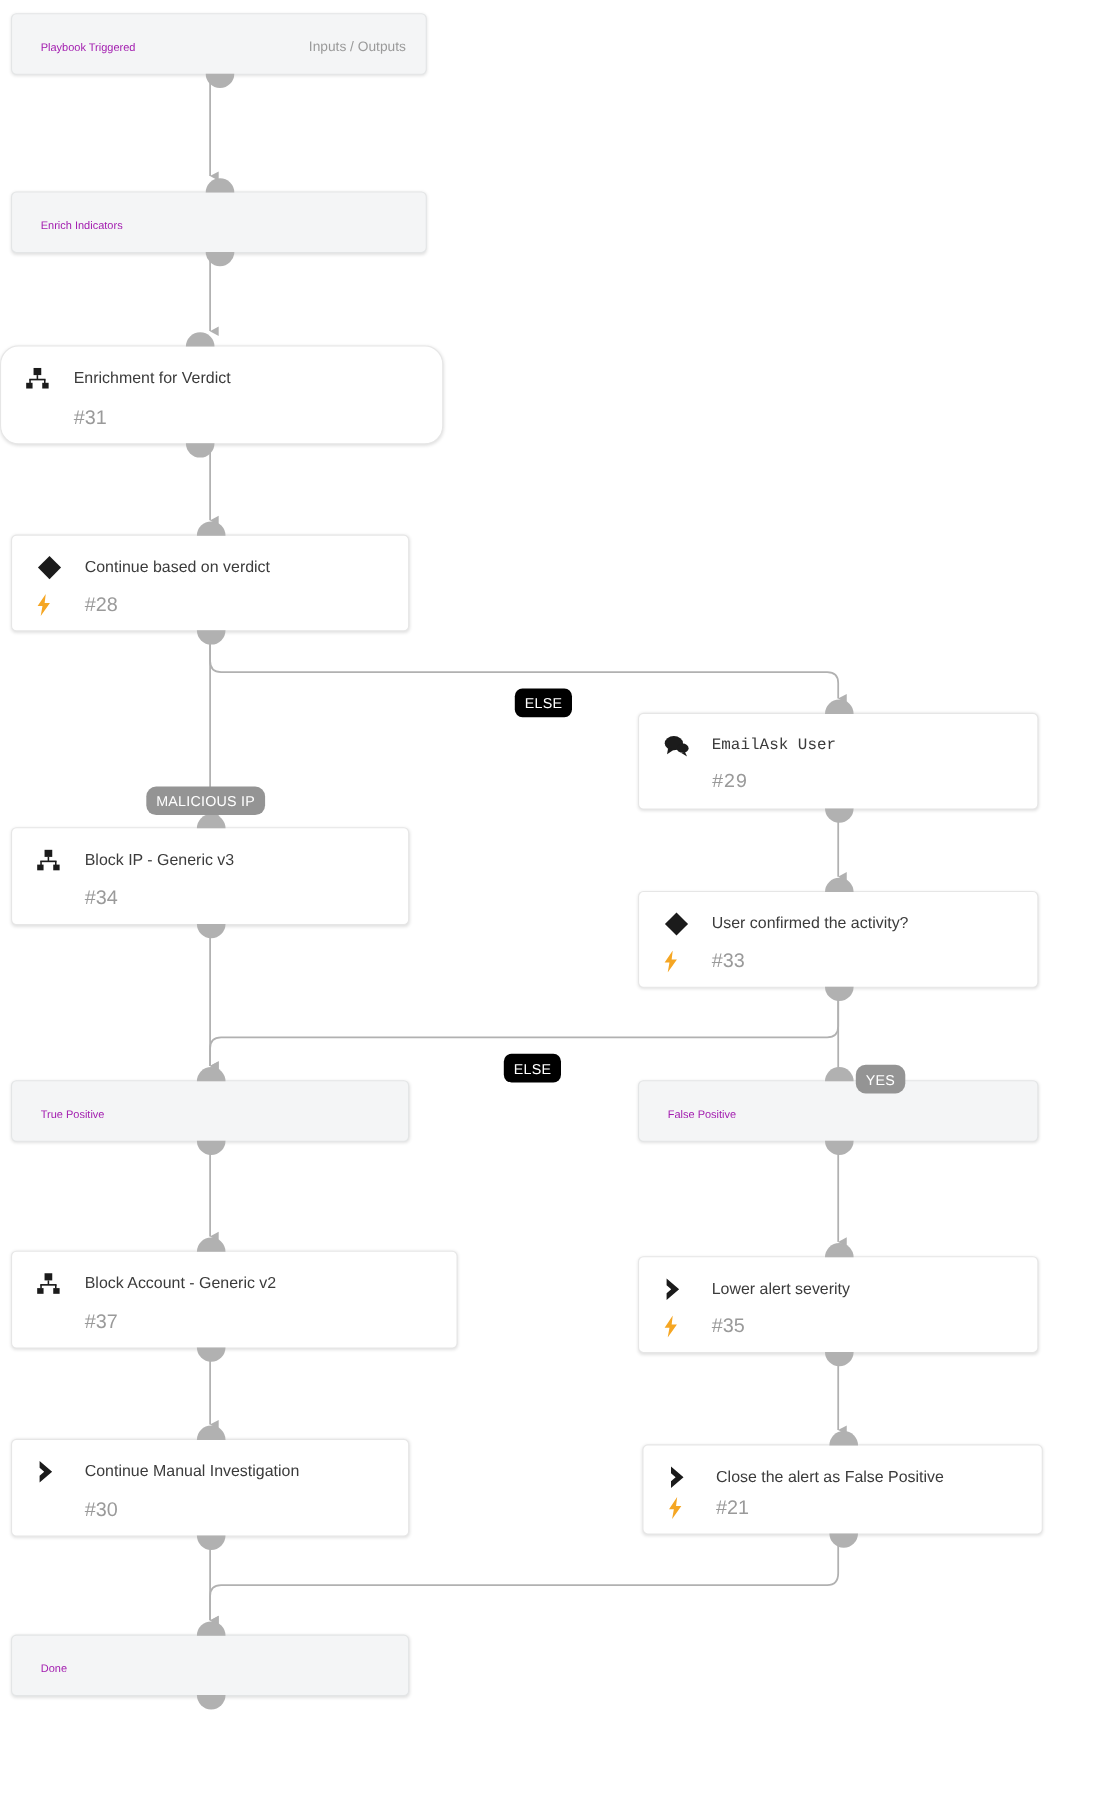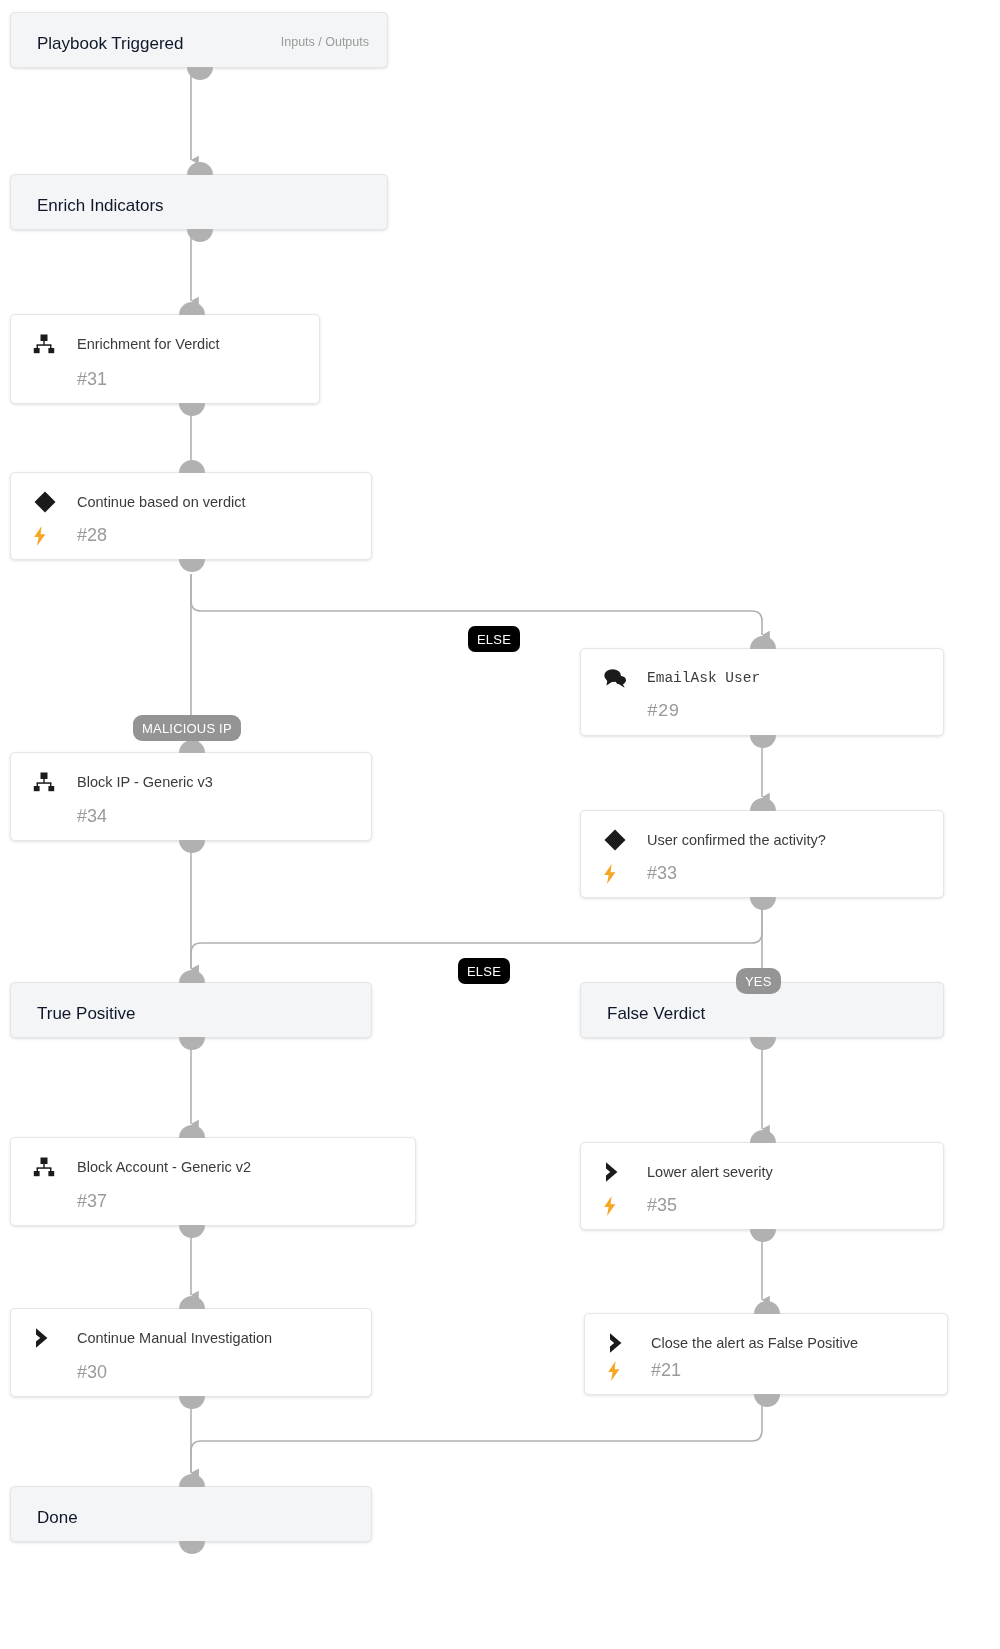--- a/index.html
+++ b/index.html
@@ -45,22 +45,22 @@
     left: 66px;
     top: 20px;
     font-size: 14.5px;
     color: #3b3b3b;
     line-height: 18px;
     white-space: nowrap;
   }
   .node.section .title {
     left: 26px;
     top: 22px;
-    font-size: 17px;
-    color: #0f172a;
+    font-size: 10px;
+    color: #a21caf;
   }
   .node .subid {
     position: absolute;
     left: 66px;
     bottom: 16px;
     font-size: 18px;
     color: #9a9a9a;
     line-height: 15px;
   }
   .node .io-label {
@@ -177,38 +177,38 @@
       <div class="node section" style="left: 10px; top: 12px; width: 378px; height: 56px;">
         <div class="title">Playbook Triggered</div>
         <div class="io-label">Inputs / Outputs</div>
         <div class="conn out" style="left: 176px; bottom: -13px;"></div>
       </div>
       <div class="node section" style="left: 10px; top: 174px; width: 378px; height: 56px;">
         <div class="title">Enrich Indicators</div>
         <div class="conn in" style="left: 176px; top: -13px;"></div>
         <div class="conn out" style="left: 176px; bottom: -13px;"></div>
       </div>
-      <div class="node" style="left: 10px; top: 314px; width: 310px; height: 90px;">
+      <div class="node" style="left: 0; top: 314px; width: 403px; height: 90px; border-radius: 17px;">
         <span class="nicon">
           <svg width="22" height="20" viewBox="0 0 22 20" xmlns="http://www.w3.org/2000/svg">
             <rect x="7.5" y="0.5" width="7" height="6.5" fill="#1b1b1b"></rect>
             <rect x="10.3" y="7" width="1.4" height="4" fill="#1b1b1b"></rect>
             <rect x="3.6" y="10.3" width="14.8" height="1.5" fill="#1b1b1b"></rect>
             <rect x="3.6" y="11" width="1.4" height="3.4" fill="#1b1b1b"></rect>
             <rect x="17" y="11" width="1.4" height="3.4" fill="#1b1b1b"></rect>
             <rect x="0.8" y="14" width="5.8" height="5.2" fill="#1b1b1b"></rect>
             <rect x="15.4" y="14" width="5.8" height="5.2" fill="#1b1b1b"></rect>
           </svg>
         </span>
         <div class="title">Enrichment for Verdict</div>
         <div class="subid">#31</div>
         <div class="conn in" style="left: 168px; top: -13px;"></div>
         <div class="conn out" style="left: 168px; bottom: -13px;"></div>
       </div>
-      <div class="node" style="left: 10px; top: 472px; width: 362px; height: 88px;">
+      <div class="node" style="left: 10px; top: 486px; width: 362px; height: 88px;">
         <span class="nicon">
           <svg width="24" height="24" viewBox="0 0 24 24" xmlns="http://www.w3.org/2000/svg">
             <path d="M12 1.5 L22.5 12 L12 22.5 L1.5 12 Z" fill="#1b1b1b"></path>
           </svg>
         </span>
         <span class="bolt">
           <svg width="14" height="20" viewBox="0 0 14 20" xmlns="http://www.w3.org/2000/svg">
             <path d="M8.6 0 L1.2 11 L5.6 11 L4 20 L12.4 8.2 L7.6 8.2 Z" fill="#f5a623"></path>
           </svg>
         </span>
@@ -263,21 +263,21 @@
         <div class="subid">#33</div>
         <div class="conn in" style="left: 169px; top: -13px;"></div>
         <div class="conn out" style="left: 169px; bottom: -13px;"></div>
       </div>
       <div class="node section" style="left: 10px; top: 982px; width: 362px; height: 56px;">
         <div class="title">True Positive</div>
         <div class="conn in" style="left: 168px; top: -13px;"></div>
         <div class="conn out" style="left: 168px; bottom: -13px;"></div>
       </div>
       <div class="node section" style="left: 580px; top: 982px; width: 364px; height: 56px;">
-        <div class="title">False Verdict</div>
+        <div class="title">False Positive</div>
         <div class="conn in" style="left: 169px; top: -13px;"></div>
         <div class="conn out" style="left: 169px; bottom: -13px;"></div>
       </div>
       <div class="node" style="left: 10px; top: 1137px; width: 406px; height: 89px;">
         <span class="nicon">
           <svg width="22" height="20" viewBox="0 0 22 20" xmlns="http://www.w3.org/2000/svg">
             <rect x="7.5" y="0.5" width="7" height="6.5" fill="#1b1b1b"></rect>
             <rect x="10.3" y="7" width="1.4" height="4" fill="#1b1b1b"></rect>
             <rect x="3.6" y="10.3" width="14.8" height="1.5" fill="#1b1b1b"></rect>
             <rect x="3.6" y="11" width="1.4" height="3.4" fill="#1b1b1b"></rect>
@@ -338,16 +338,16 @@
         <div class="title">Done</div>
         <div class="conn in" style="left: 168px; top: -13px;"></div>
         <div class="conn out" style="left: 168px; bottom: -13px;"></div>
       </div>
     </div>
 
   <div id="labels-root">
       <div class="elabel dark" style="left: 468px; top: 598px;">ELSE</div>
       <div class="elabel gray" style="left: 133px; top: 687px;">MALICIOUS IP</div>
       <div class="elabel dark" style="left: 458px; top: 930px;">ELSE</div>
-      <div class="elabel gray" style="left: 736px; top: 940px; border-radius: 10px;">YES</div>
+      <div class="elabel gray" style="left: 778px; top: 940px;">YES</div>
     </div>
 
 </div>
 
 </body></html>

